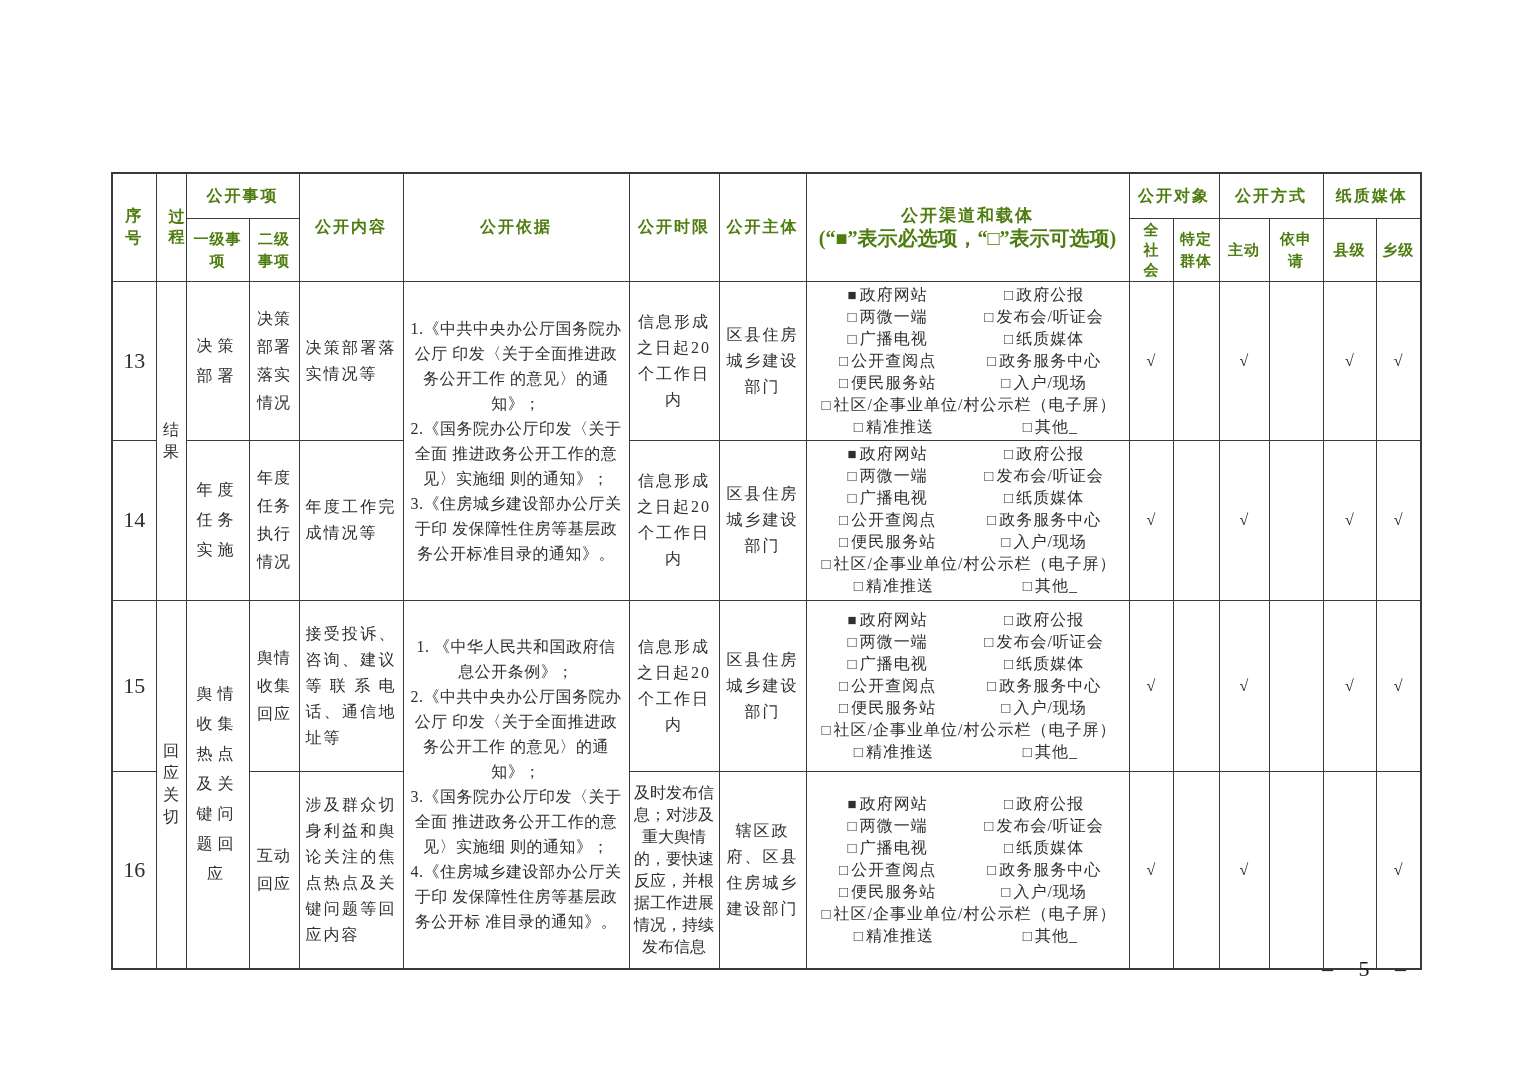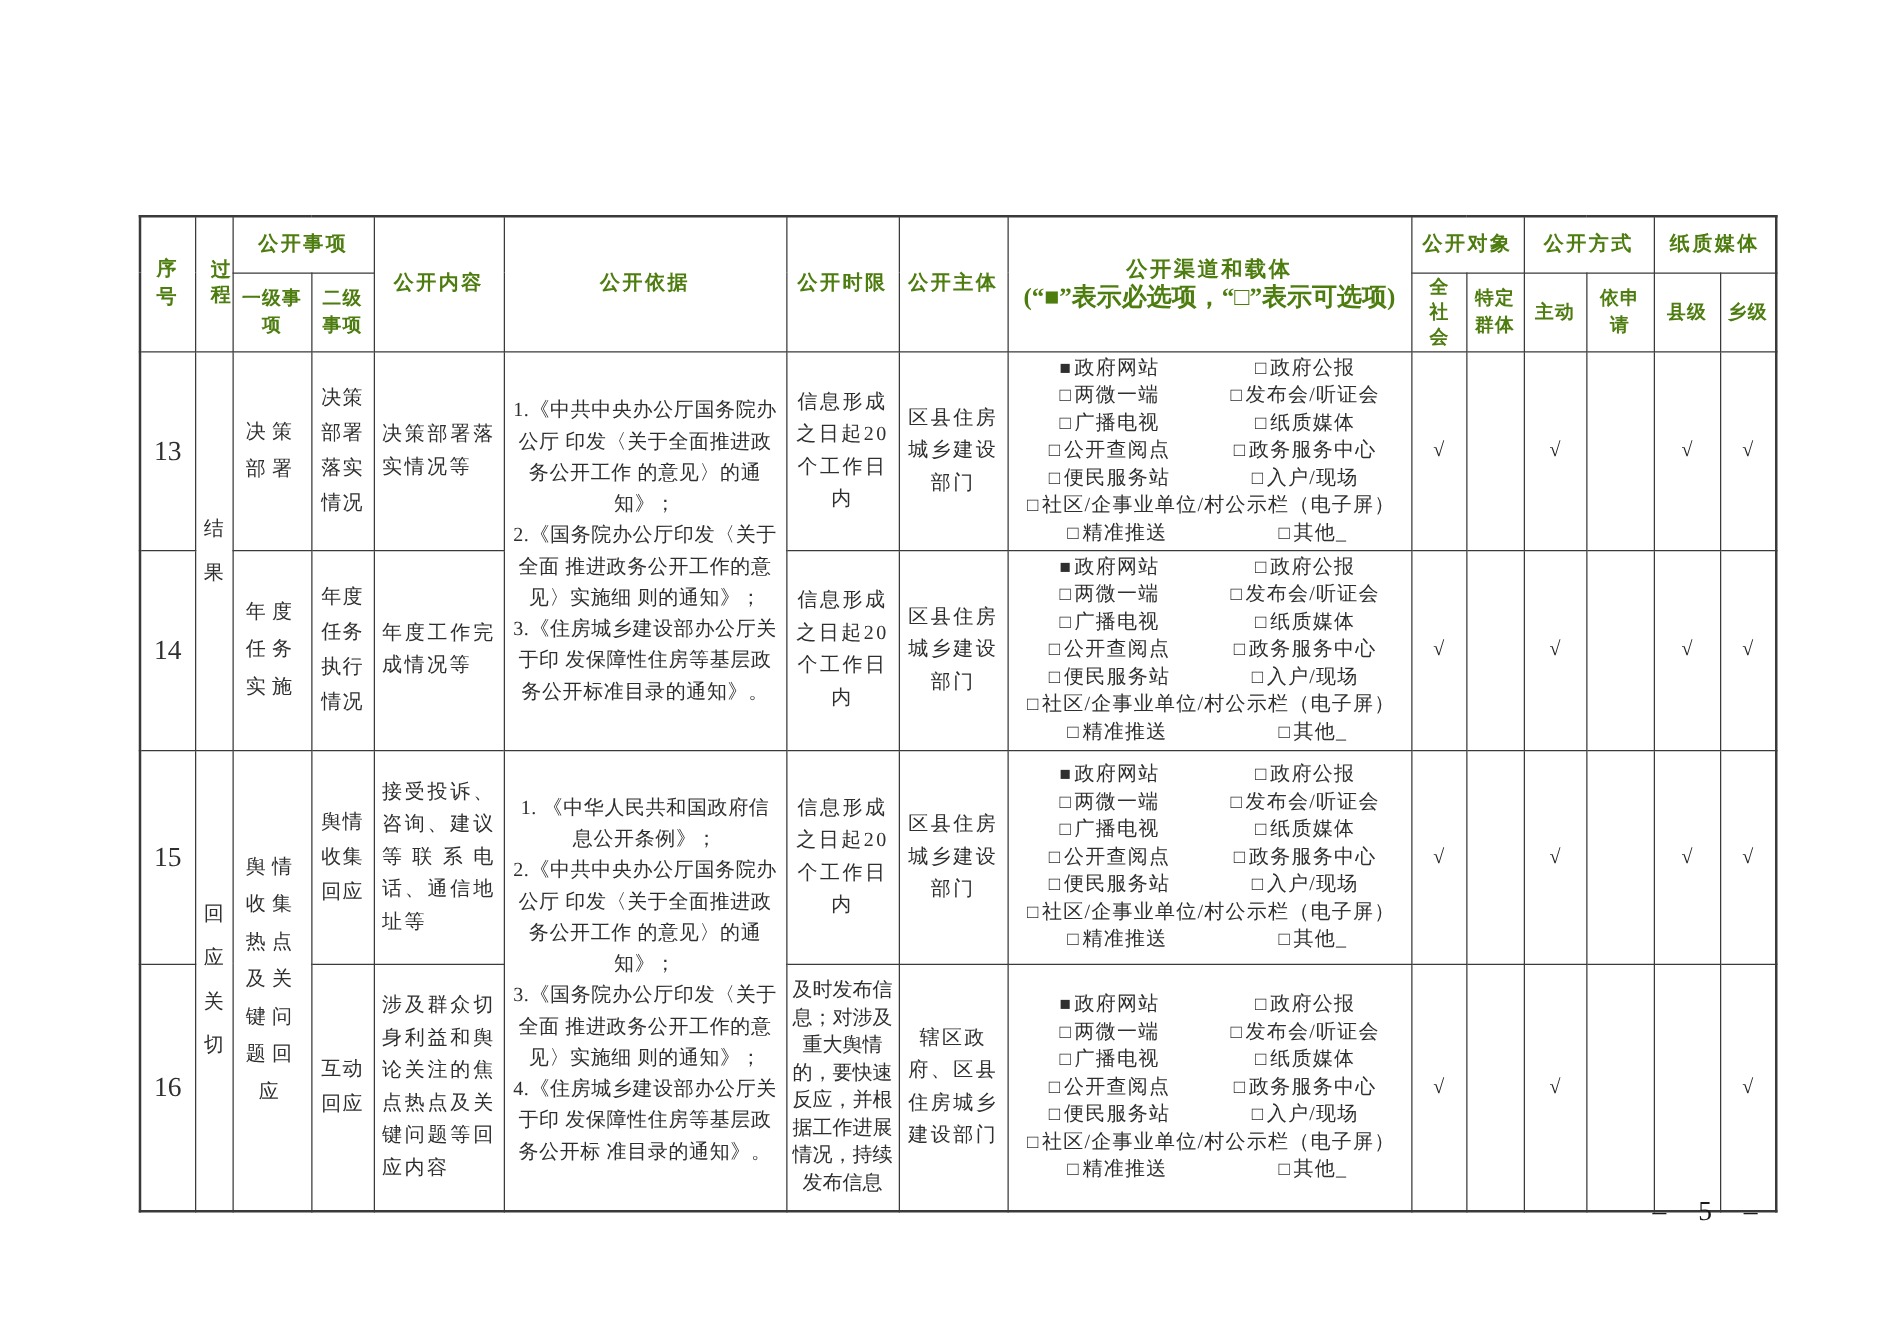--- a/index.html
+++ b/index.html
@@ -12,21 +12,21 @@
                   text-align:center;overflow:hidden;}
   .doc th{font-weight:bold;color:#4d7c0f;font-size:16px;letter-spacing:2px;line-height:22px;}
   .doc th.sub{font-size:15px;letter-spacing:1px;}
   .doc th.stack1{padding:0 12px;word-break:break-all;letter-spacing:0;line-height:20px;}
   .doc td{font-size:16px;letter-spacing:2px;line-height:26px;}
 
   tr.rh1{height:45px;} tr.rh2{height:63px;}
   tr.r13{height:150px;} tr.r14{height:160px;} tr.r15{height:150px;} tr.r16{height:180px;}
 
   td.serial{letter-spacing:0;font-size:22px;}
-  td.proc{letter-spacing:0;line-height:35px;word-break:break-all;padding:20px 5px;}
+  td.proc{letter-spacing:0;line-height:22px;word-break:break-all;padding:20px 5px;}
   td.lvl1{letter-spacing:5px;line-height:30px;padding:18px 5px;}
   td.lvl2{letter-spacing:1px;line-height:28px;padding:2px 4px;}
   td.content{text-align:justify;text-align-last:left;letter-spacing:2px;line-height:26px;padding:20px 6px;}
   td.basis{text-align:center;letter-spacing:0.5px;line-height:25px;padding:3px 5px;}
   td.basis .b-item{margin:0;}
   td.timelimit{letter-spacing:2px;line-height:26px;padding:2px 4px;}
   td.timelimit.tight{letter-spacing:0;line-height:22px;}
   td.subject{letter-spacing:2px;line-height:26px;padding:2px 4px;}
   td.channels-cell{text-align:left;padding:2px 3px 2px 6px;}
   .channels{display:flex;flex-wrap:wrap;align-items:center;}

